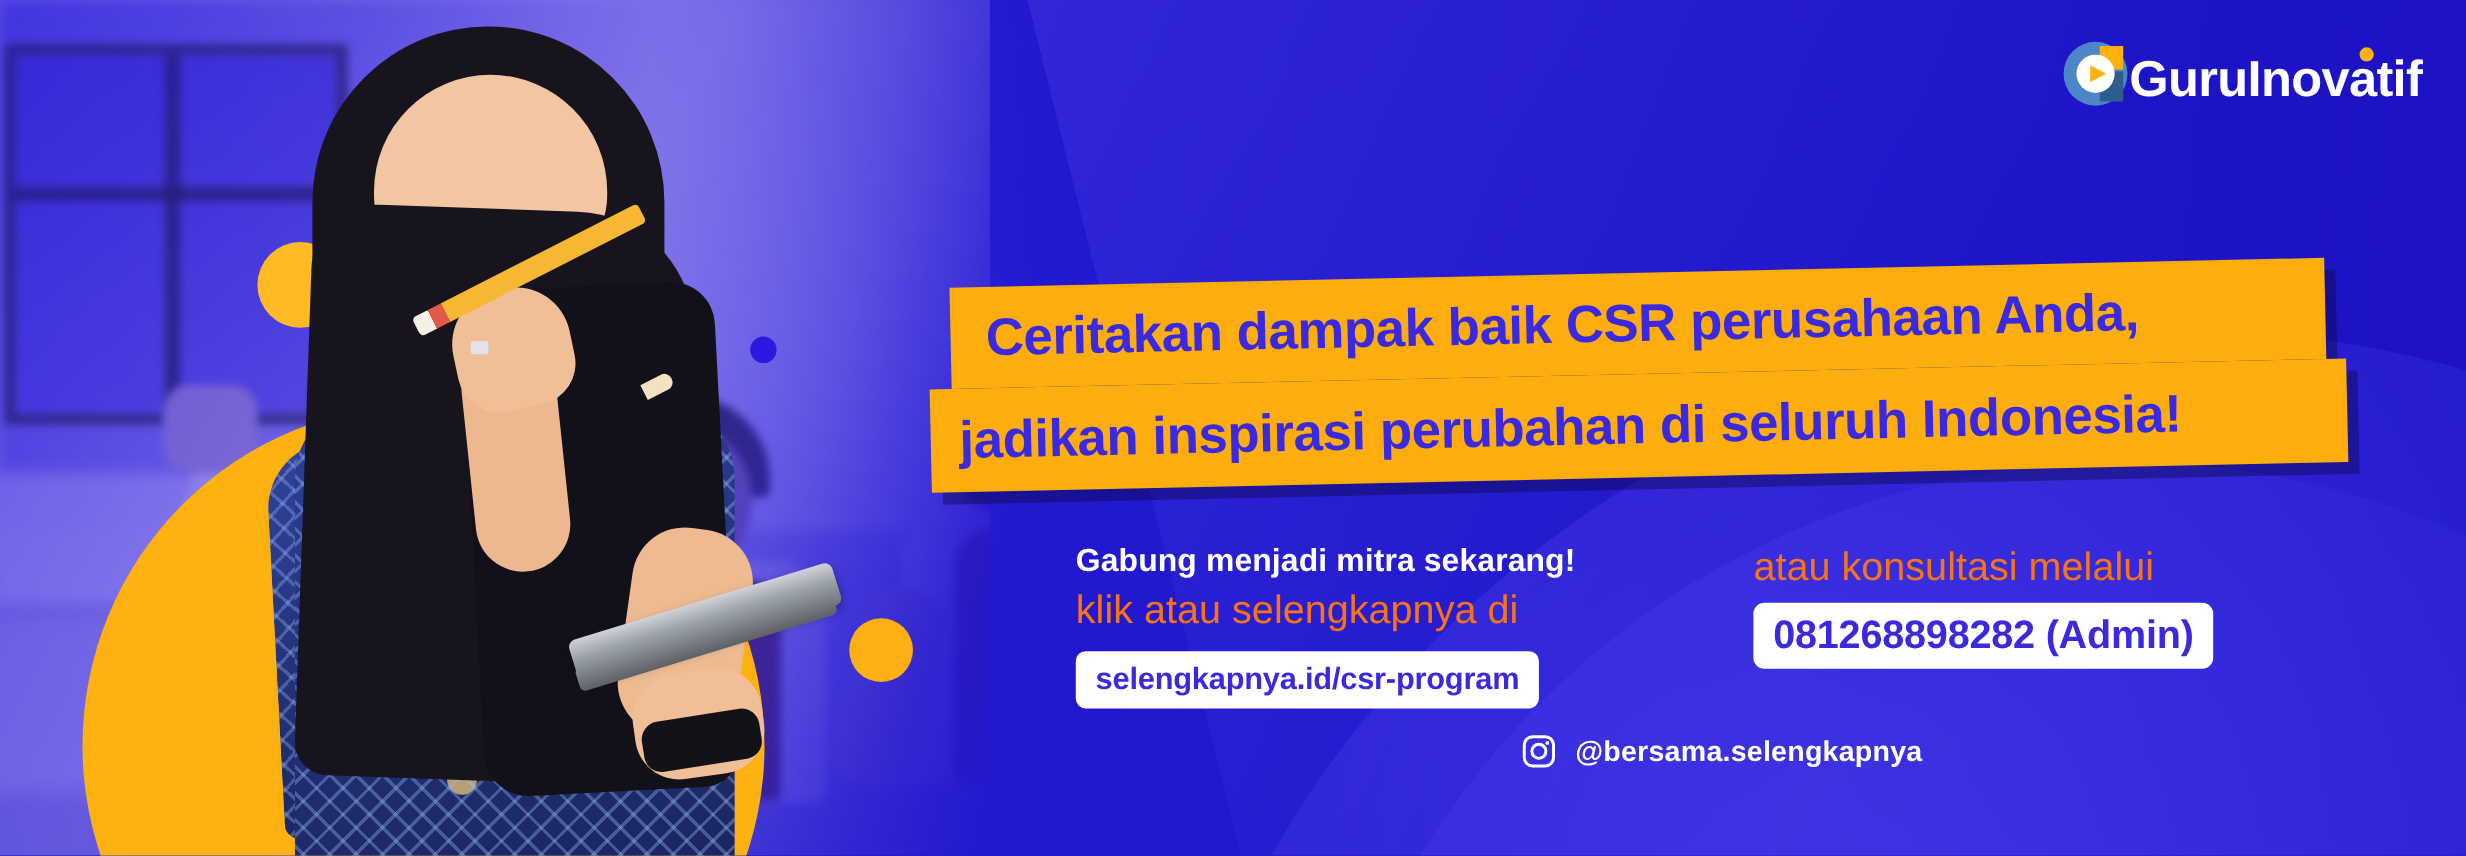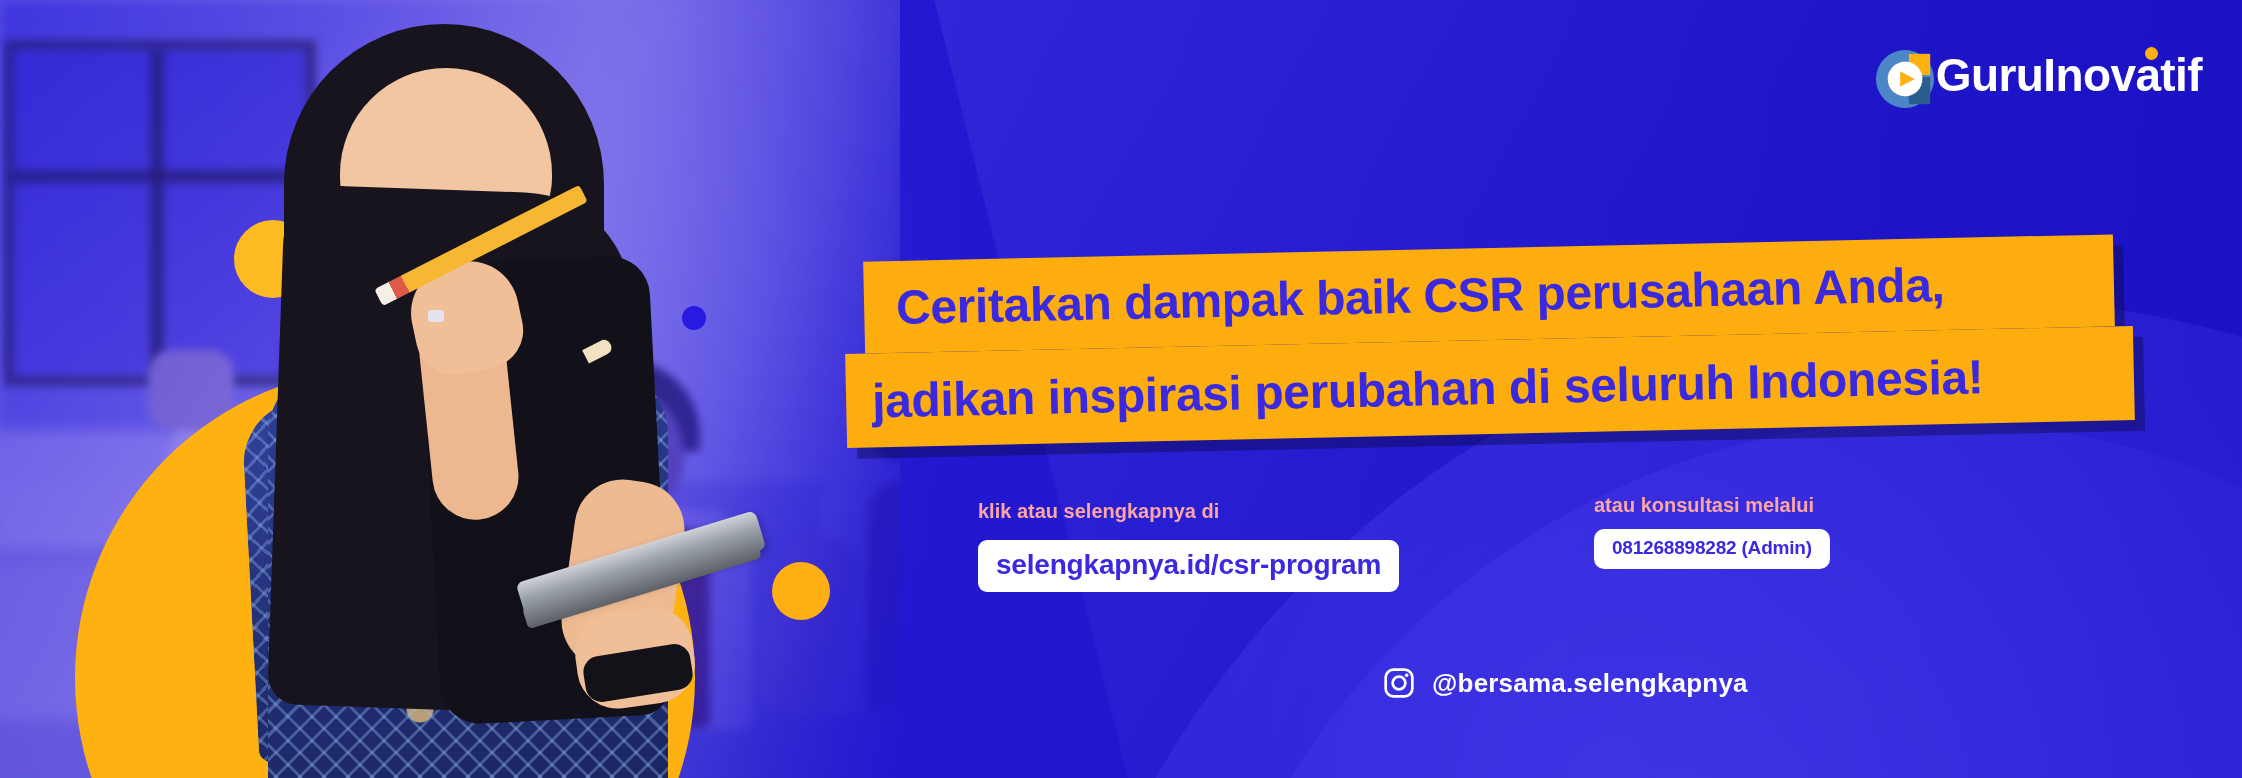--- a/index.html
+++ b/index.html
@@ -183,37 +183,37 @@
     white-space:nowrap;
   }
   .hl-bar-1{left:18px;top:0;width:1250px;height:92px;transform:rotate(-1.25deg);padding-left:32px;}
   .hl-bar-1 span{font-size:48px;}
   .hl-bar-2{left:0;top:92px;width:1288px;height:94px;transform:rotate(-1.25deg);padding-left:26px;}
   .hl-bar-2 span{font-size:48px;}
 
   
   .cta-left{position:absolute;left:978px;top:494px;width:560px;}
   .cta-head{color:#ffffff;font-size:29px;font-weight:bold;letter-spacing:.1px;}
-  .cta-sub{color:#fca5a5;font-size:20px;font-weight:700;margin-top:6px;}
+  .cta-sub{color:#f97316;font-size:36px;font-weight:400;margin-top:6px;}
   .pill{
     display:inline-block;background:#ffffff;border-radius:9px;
     padding:9px 18px 11px 18px;margin-top:17px;
     color:#3B29E0;font-size:28px;font-weight:bold;letter-spacing:-.2px;
   }
 
   .cta-right{position:absolute;left:1594px;top:494px;width:470px;}
   .cta-right .cta-sub{margin-top:0;}
-  .pill-phone{margin-top:12px;border-radius:10px;padding:8px 18px 10px 18px;font-size:19px;}
+  .pill-phone{margin-top:12px;border-radius:10px;padding:8px 18px 10px 18px;font-size:36px;}
 
   .social{position:absolute;left:1382px;top:666px;display:flex;align-items:center;gap:16px;}
   .ig-icon{width:34px;height:34px;display:block;}
   .social-handle{color:#ffffff;font-size:26px;font-weight:bold;letter-spacing:.2px;}
 
   
-  .logo{position:absolute;right:40px;top:48px;display:flex;align-items:flex-start;gap:0;}
+  .logo{position:absolute;right:40px;top:36px;display:flex;align-items:flex-end;gap:0;}
   .logo-mark{width:62px;height:62px;display:block;}
   .logo-text{color:#ffffff;font-size:46px;font-weight:bold;letter-spacing:-.6px;position:relative;}
   .logo-dot{position:absolute;width:13px;height:13px;border-radius:50%;background:#FDB211;right:44px;top:-1px;}
 </style>
 </head>
 <body>
 
 <div id="banner">
 
   <div class="bg-base"></div>
@@ -298,20 +298,21 @@
   <div class="headline">
     <div class="hl-bar hl-bar-1">
       <span>Ceritakan dampak baik CSR perusahaan Anda,</span>
     </div>
     <div class="hl-bar hl-bar-2">
       <span>jadikan inspirasi perubahan di seluruh Indonesia!</span>
     </div>
   </div>
 
   <div class="cta-left">
+    <div class="cta-head">Gabung menjadi mitra sekarang!</div>
     <div class="cta-sub">klik atau selengkapnya di</div>
     <div class="pill">selengkapnya.id/csr-program</div>
   </div>
 
   <div class="cta-right">
     <div class="cta-sub">atau konsultasi melalui</div>
     <div class="pill pill-phone">081268898282 (Admin)</div>
   </div>
 
   <div class="social">

